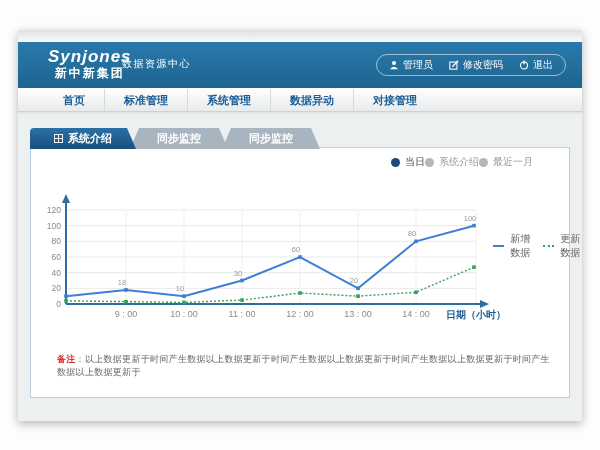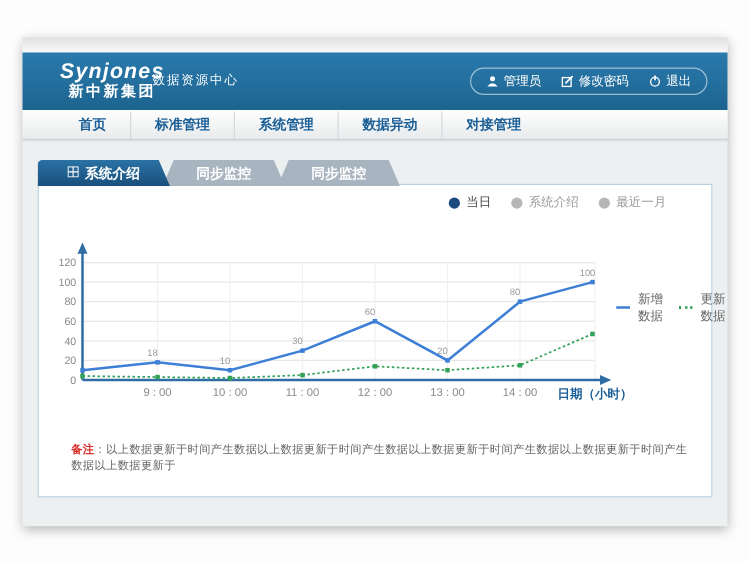--- a/index.html
+++ b/index.html
@@ -17,21 +17,21 @@
   .nav{height:23px;background:linear-gradient(#ffffff,#e8eaeb);border-bottom:1px solid #cdd1d3;display:flex;align-items:center;padding-left:26px;box-shadow:0 1px 2px rgba(0,0,0,.08);}
   .nav-item{font-size:11px;font-weight:bold;color:#1a5e96;padding:0 19px;line-height:22px;border-right:1px solid #d6d9db;cursor:pointer;}
   .nav-item:last-child{border-right:none;}
   .tabs{position:absolute;left:12px;top:98px;display:flex;height:21px;}
   .tab{position:relative;color:#fff;font-size:11px;font-weight:bold;display:flex;align-items:center;justify-content:center;gap:5px;cursor:pointer;}
   .tab.active{width:106px;background:linear-gradient(#2a72a4,#194f7c);z-index:3;clip-path:polygon(0 0,calc(100% - 9px) 0,100% 100%,0 100%);border-top-left-radius:4px;}
   .tab.inactive{width:98px;background:#a8b5c0;margin-left:-6px;clip-path:polygon(9px 0,calc(100% - 9px) 0,100% 100%,0 100%);}
   .tab.inactive.t2{z-index:2;}
   .tab.inactive.t3{z-index:1;}
   .panel{position:absolute;left:12px;top:117px;width:538px;height:249px;background:#fff;border:1px solid #b9d0e0;}
-  .radios{position:absolute;top:7px;right:36px;display:flex;gap:16px;align-items:center;}
+  .radios{position:absolute;top:7px;right:36px;display:flex;align-items:center;}
   .radio{display:flex;align-items:center;gap:5px;font-size:10px;color:#999;cursor:pointer;}
   .radio .dot{width:9px;height:9px;border-radius:50%;background:#b6b6b6;}
   .radio.selected{color:#444;}
   .radio.selected .dot{background:#1c4a7e;}
   .ylabel{position:absolute;left:16px;top:20px;font-size:10.5px;font-weight:bold;color:#1b5e97;letter-spacing:1px;}
   .chart-svg{position:absolute;left:8px;top:38px;}
   .chart-svg text{font-family:"Liberation Sans",sans-serif;}
   .legend{position:absolute;left:462px;top:84px;display:flex;flex-direction:row;gap:12px;}
   .legend-item{display:flex;align-items:center;gap:6px;font-size:10px;color:#666;}
   .sample{display:inline-block;width:22px;height:0;}

